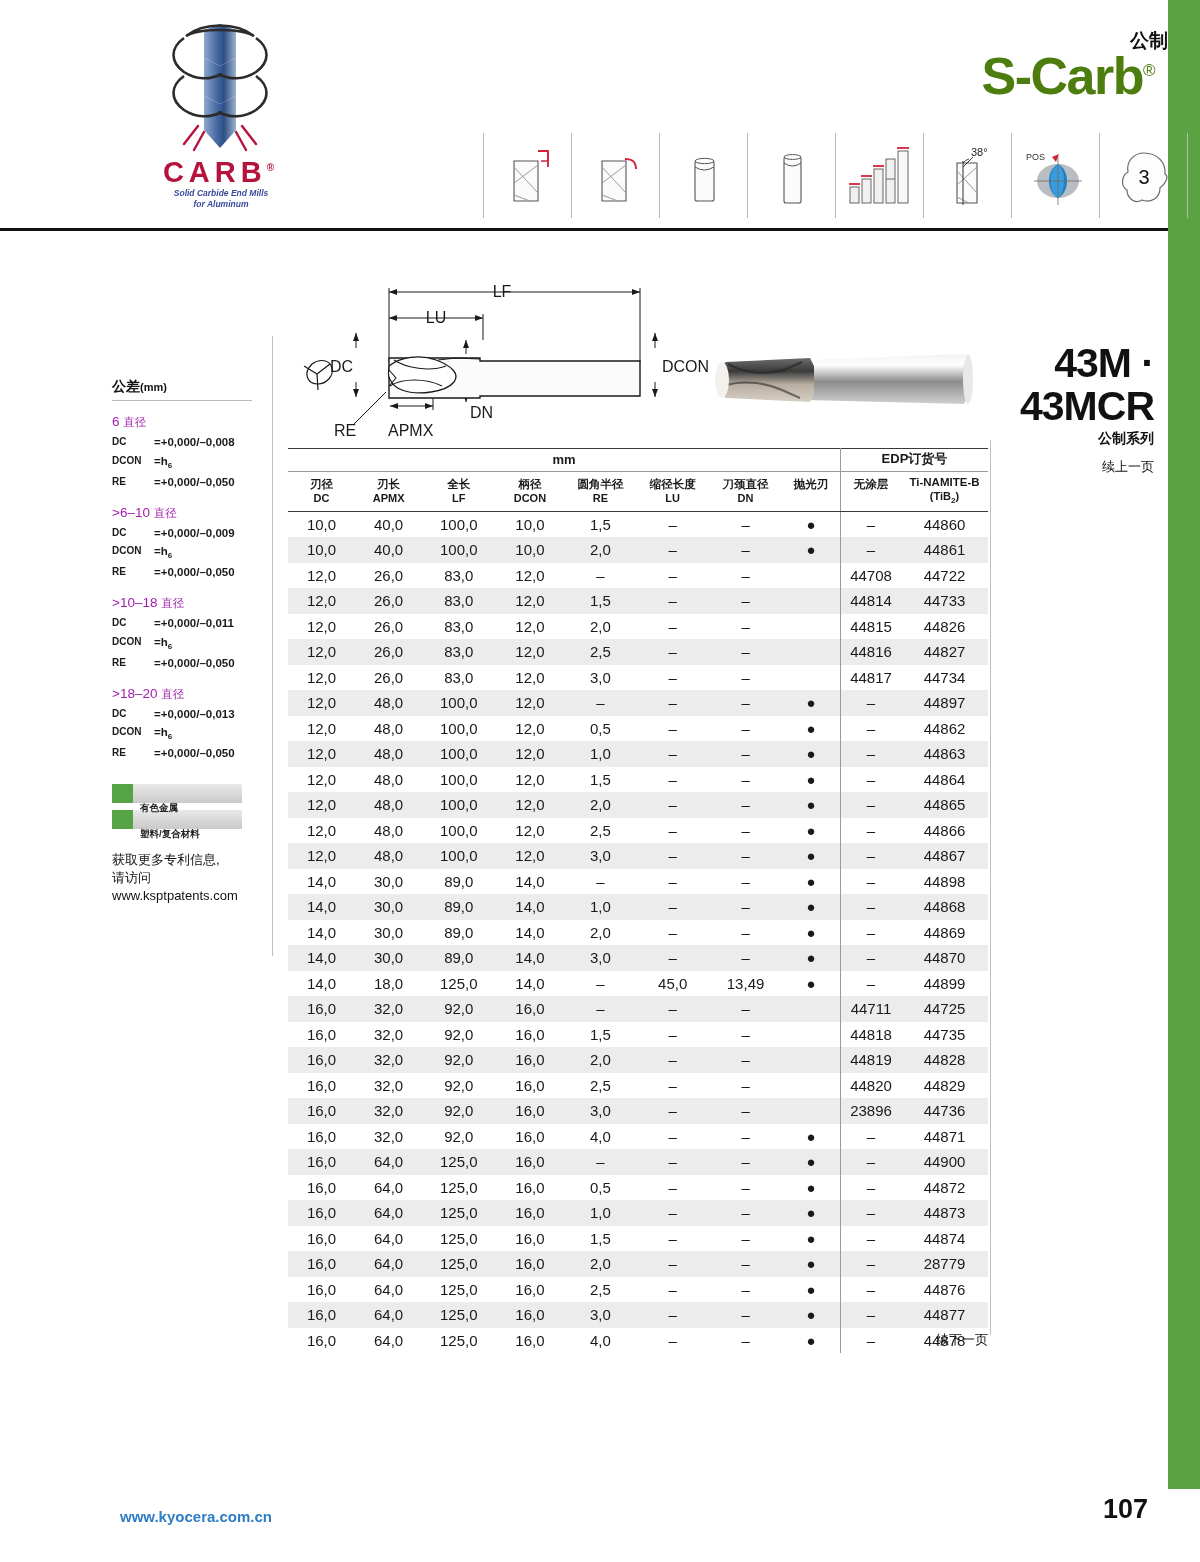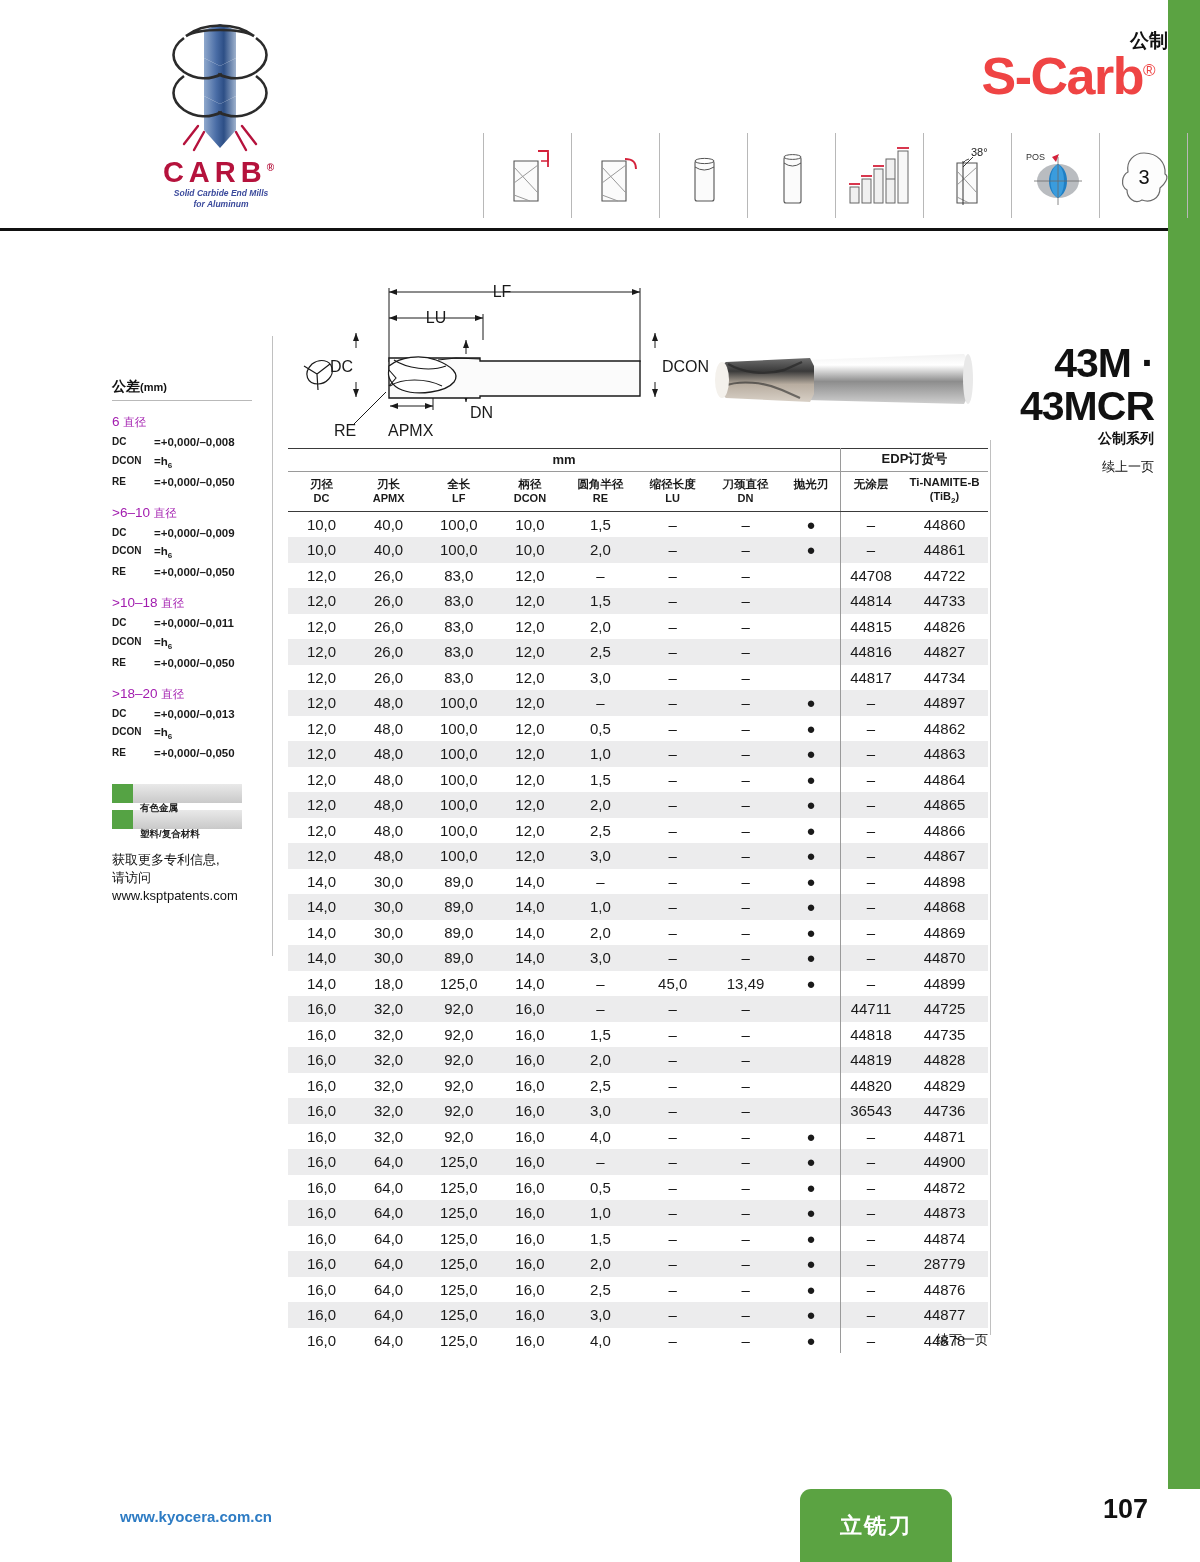--- a/index.html
+++ b/index.html
@@ -20,21 +20,21 @@
   .logo-wrap{position:absolute;left:140px;top:22px;width:160px;height:185px;}
   .logo-s{position:absolute;left:0;top:0;width:160px;height:142px;}
   .carb-word{position:absolute;left:8px;top:136px;width:146px;text-align:center;
     font-weight:bold;font-size:29px;letter-spacing:5px;color:#b5123c;line-height:1;}
   .carb-word .reg{font-size:10px;vertical-align:super;}
   .carb-sub{position:absolute;left:8px;top:166px;width:146px;text-align:center;
     font-size:8.5px;font-style:italic;font-weight:bold;color:#3b4a9c;line-height:1.25;}
 
   .metric-cn{position:absolute;right:32px;top:28px;font-size:19px;font-weight:bold;color:#111;}
   .brand-title{position:absolute;right:46px;top:50px;font-size:52px;font-weight:bold;
-    letter-spacing:-1.5px;color:#ef4444;line-height:1;}
+    letter-spacing:-1.5px;color:#4d7c0f;line-height:1;}
   .brand-title .reg{font-size:17px;vertical-align:super;font-weight:normal;}
 
   
   .icon-strip{position:absolute;left:483px;top:133px;height:85px;display:flex;align-items:center;}
   .icon-cell{width:87px;height:85px;display:flex;align-items:center;justify-content:center;
     border-left:1px solid #b8b8b8;}
   .icon-cell:last-child{border-right:1px solid #b8b8b8;}
 
   
   .tol{position:absolute;left:112px;top:346px;width:152px;}
@@ -721,21 +721,21 @@
         </tr>
         <tr class="dat alt">
           <td>16,0</td>
           <td>32,0</td>
           <td>92,0</td>
           <td>16,0</td>
           <td>3,0</td>
           <td>–</td>
           <td>–</td>
           <td></td>
-          <td class="vsep">36543</td>
+          <td class="vsep">23896</td>
           <td>44736</td>
         </tr>
         <tr class="dat">
           <td>16,0</td>
           <td>32,0</td>
           <td>92,0</td>
           <td>16,0</td>
           <td>4,0</td>
           <td>–</td>
           <td>–</td>
@@ -837,18 +837,15 @@
           <td>–</td>
           <td><span class="dot">●</span></td>
           <td class="vsep">–</td>
           <td>44878</td>
         </tr>
       </tbody>
   </table>
   <div class="cont-next">续下一页</div>
 
   <div class="foot-url">www.kyocera.com.cn</div>
-  <div class="foot-tab">
-    <span>立铣刀</span>
-  </div>
   <div class="foot-pg">107</div>
 
 </div>
 
 </body></html>

